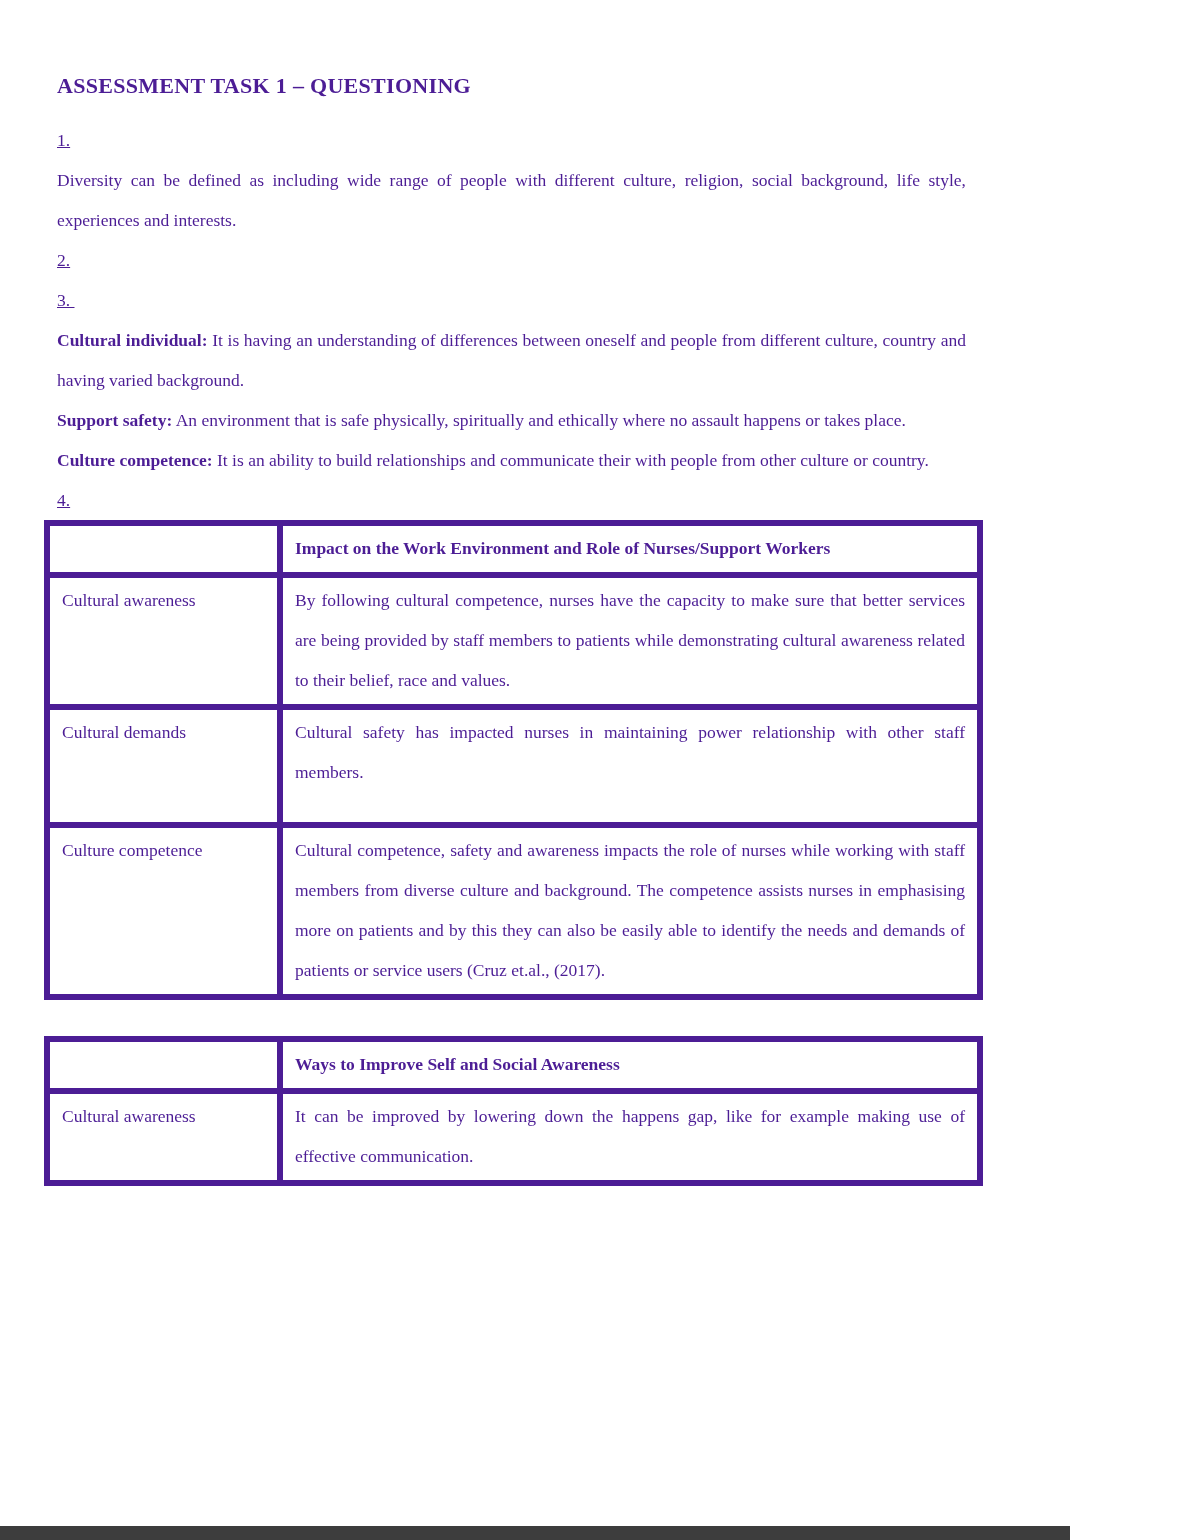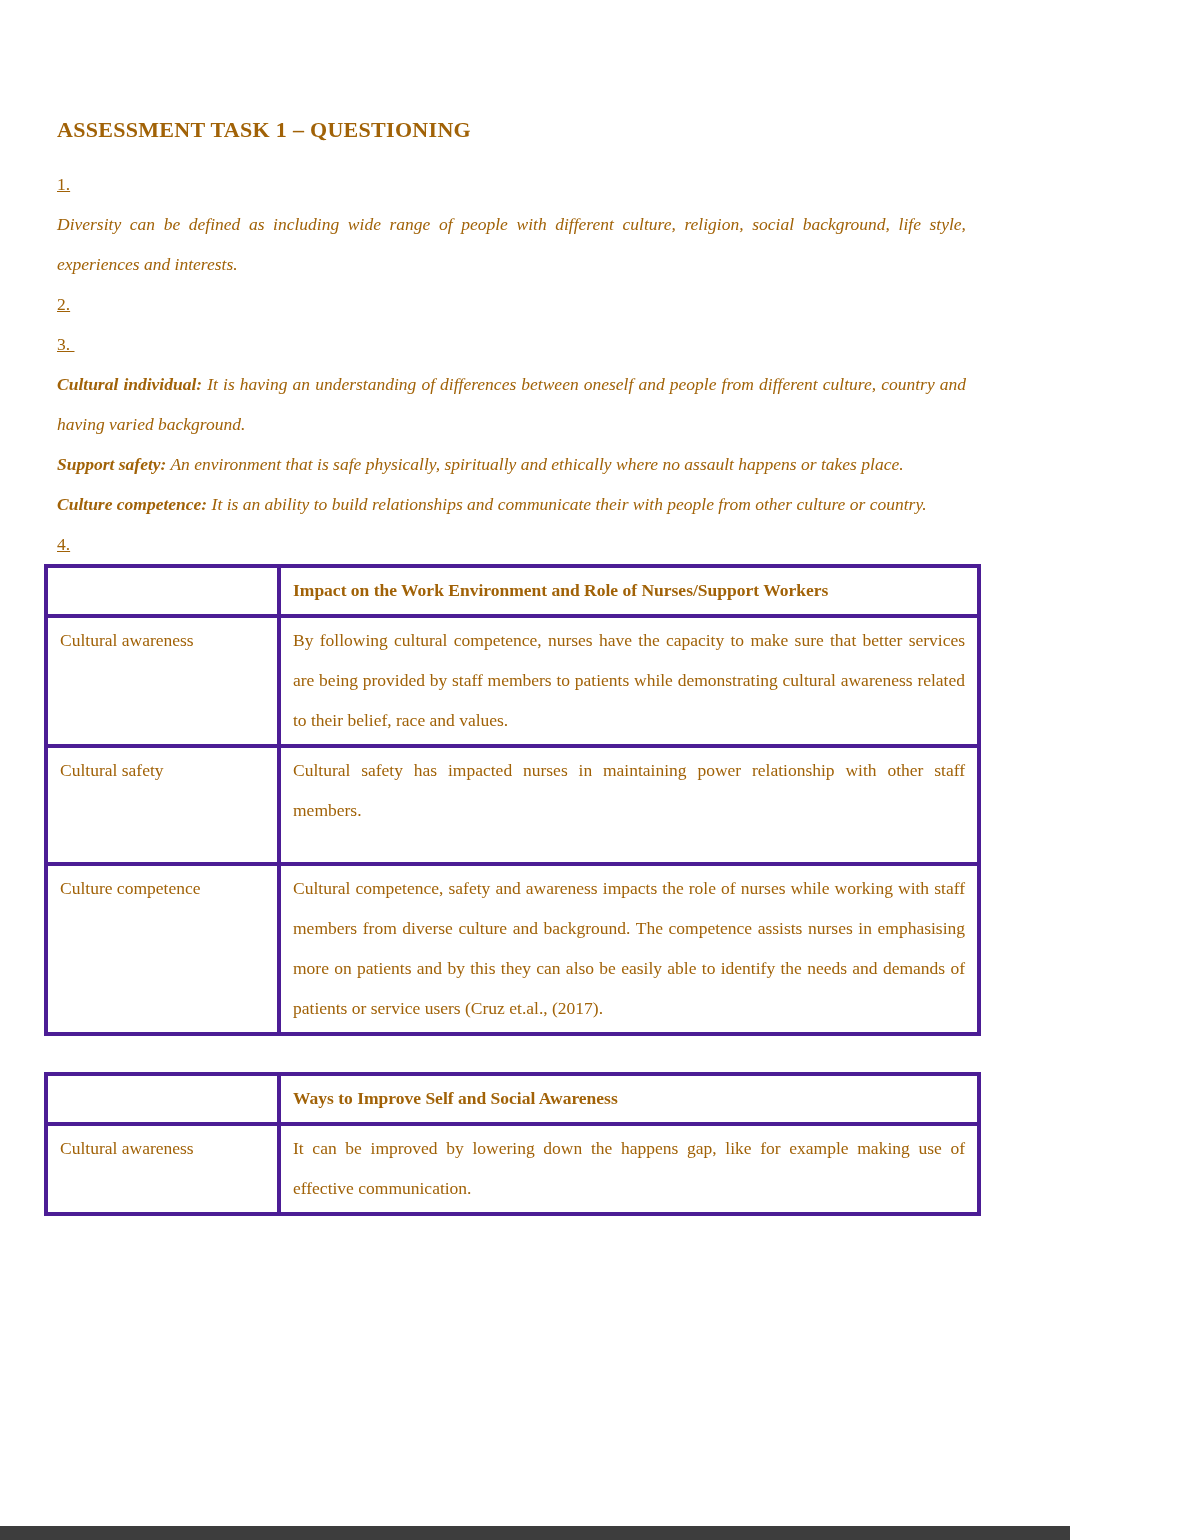--- a/index.html
+++ b/index.html
@@ -2,50 +2,50 @@
 <html><head>
 <meta charset="utf-8">
 <style>
   * { margin: 0; padding: 0; box-sizing: border-box; }
   html, body { background: #ffffff; }
   .page {
     position: relative;
     width: 1070px;
     height: 1540px;
     background: #ffffff;
-    color: #a16207;
+    color: #4c1d95;
     font-family: "Liberation Serif", serif;
-    padding: 116px 104px 0 57px;
+    padding: 72px 104px 0 57px;
     overflow: hidden;
   }
   .doc-title {
     font-size: 22px;
     font-weight: bold;
     line-height: 28px;
     margin-bottom: 20px;
     letter-spacing: 0.3px;
   }
   .line, .body {
     font-size: 17.5px;
     line-height: 40px;
   }
-  .body { text-align: justify; font-style: italic; }
+  .body { text-align: justify; }
   .num-underline {
     text-decoration: underline;
     white-space: pre-wrap;
   }
   .doc-table {
     border-collapse: collapse;
     table-layout: fixed;
     width: 933px;
     margin-left: -13px;
     background: #ffffff;
   }
   .doc-table td {
-    border: 4px solid #4c1d95;
+    border: 6px solid #4c1d95;
     vertical-align: top;
     font-size: 17.5px;
     line-height: 40px;
     padding: 2px 12px 4px 12px;
     font-family: Liberation Serif, serif;
   }
   .col-term { width: 233px; }
   .col-desc { width: 700px; text-align: justify; }
   .header-cell { font-weight: bold; }
   .row-tall { height: 118px; }
@@ -90,21 +90,21 @@
     <tbody>
         <tr>
       <td class="col-term"></td>
       <td class="col-desc header-cell">Impact on the Work Environment and Role of Nurses/Support Workers</td>
     </tr>
     <tr>
       <td class="col-term">Cultural awareness</td>
       <td class="col-desc">By following cultural competence, nurses have the capacity to make sure that better services are being provided by staff members to patients while demonstrating cultural awareness related to their belief, race and values.</td>
     </tr>
     <tr class="row-tall">
-      <td class="col-term">Cultural safety</td>
+      <td class="col-term">Cultural demands</td>
       <td class="col-desc">Cultural safety has impacted nurses in maintaining power relationship with other staff members.</td>
     </tr>
     <tr>
       <td class="col-term">Culture competence</td>
       <td class="col-desc">Cultural competence, safety and awareness impacts the role of nurses while working with staff members from diverse culture and background. The competence assists nurses in emphasising more on patients and by this they can also be easily able to identify the needs and demands of patients or service users (Cruz et.al., (2017).</td>
     </tr>
   </tbody>
     </table>
 
   <table class="doc-table table-gap">

